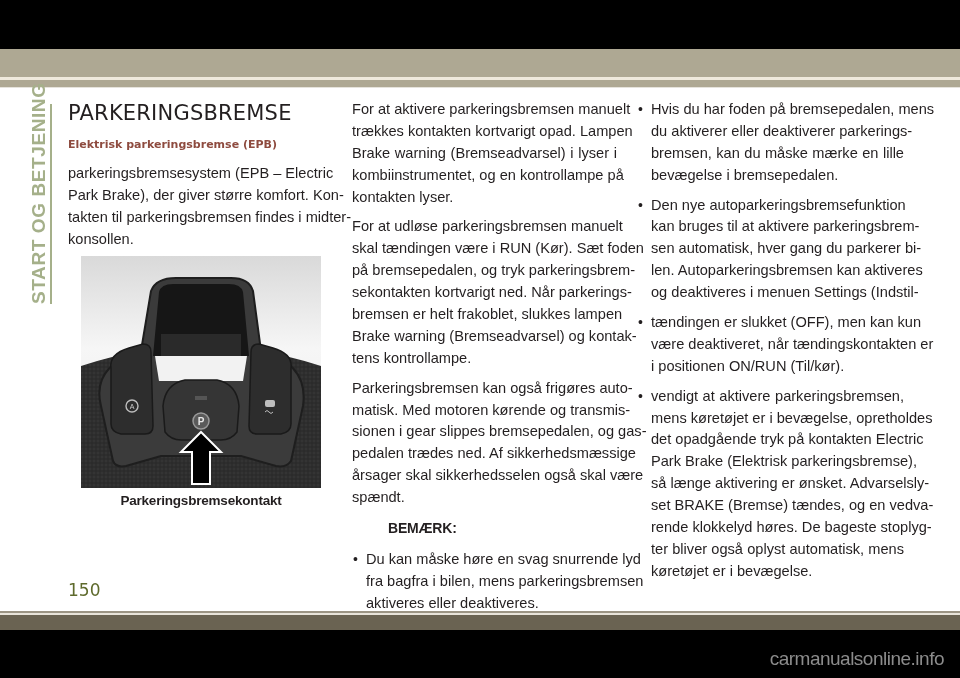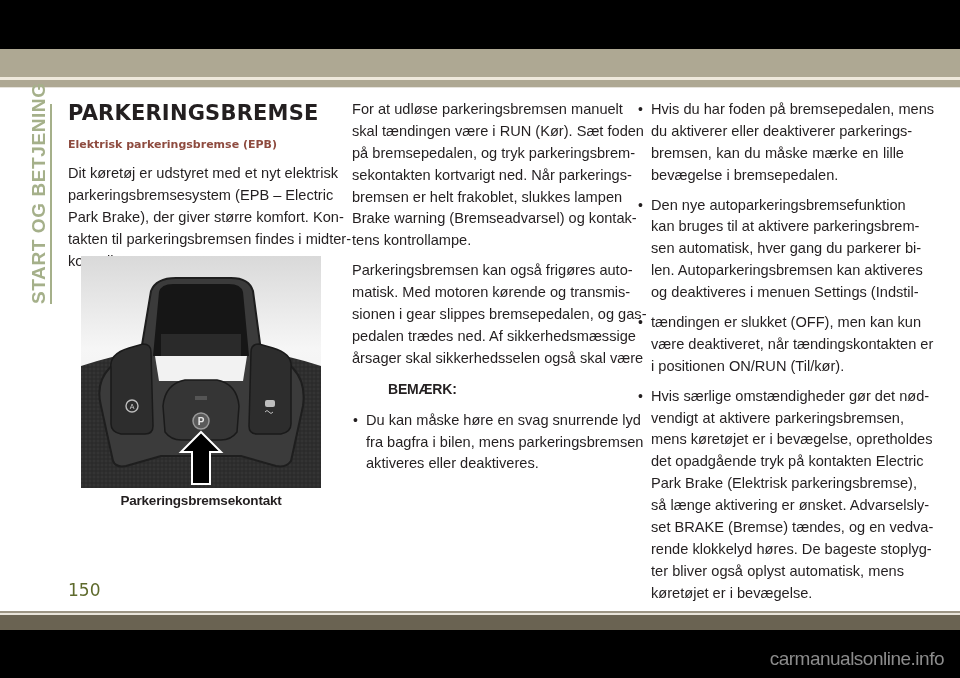--- a/index.html
+++ b/index.html
@@ -9,21 +9,21 @@
   .top-band { position:absolute; left:0; top:49px; width:960px; height:38px; background:#aea893; }
   .top-line { position:absolute; left:0; top:77px; width:960px; height:3px; background:#efe9dc; }
   .top-shadow { position:absolute; left:0; top:87px; width:960px; height:1px; background:#e6e3dc; }
 
   .side-tab { position:absolute; left:29px; top:104px; width:20px; height:200px; }
   .side-tab-text { position:absolute; left:-90px; top:90px; width:200px; height:20px; transform:rotate(-90deg);
       transform-origin:center center; font-family:"Liberation Sans", sans-serif; font-weight:bold; font-size:19px;
       letter-spacing:0.6px; color:#a5b08a; text-align:center; line-height:20px; white-space:nowrap; }
   .side-tab-line { position:absolute; left:50px; top:104px; width:2px; height:200px; background:#a5b08a; }
 
-  .title { position:absolute; left:68px; top:100px; font-family:"DejaVu Sans", sans-serif; font-weight:bold;
+  .title { position:absolute; left:68px; top:100px; font-family:"DejaVu Sans", sans-serif; font-weight:normal;
       font-size:21px; letter-spacing:0.2px; color:#231f20; margin:0; line-height:26px; }
   .subtitle { position:absolute; left:68px; top:135px; font-family:"DejaVu Sans", sans-serif; font-weight:bold;
       font-size:11px; color:#8e4b3f; margin:0; line-height:20px; }
 
   .col { position:absolute; font-size:14.6px; line-height:21.9px; color:#231f20; }
   .line { display:block; text-align:justify; text-align-last:justify; white-space:nowrap; height:21.9px; }
   .line.last { text-align-last:left; }
   .para { margin-bottom:8px; }
   .bullet { position:relative; padding-left:14px; margin-bottom:8px; }
   .bullet-dot { position:absolute; left:1px; top:0; font-size:14px; }
@@ -54,21 +54,20 @@
 <div class="side-tab">
   <div class="side-tab-text">START OG BETJENING</div>
 </div>
 <div class="side-tab-line"></div>
 
 <h1 class="title">PARKERINGSBREMSE</h1>
 <h2 class="subtitle">Elektrisk parkeringsbremse (EPB)</h2>
 
 <div class="col" style="left:68px; top:163px; width:265px;">
   <div class="para">
-    <span class="line">Dit køretøj er udstyret med et nyt elektrisk</span>
     <span class="line">parkeringsbremsesystem (EPB – Electric</span>
     <span class="line">Park Brake), der giver større komfort. Kon-</span>
     <span class="line">takten til parkeringsbremsen findes i midter-</span>
     <span class="line last">konsollen.</span>
   </div>
 </div>
 
 <div class="figure">
   <svg width="240" height="232" viewBox="0 0 240 232">
     <defs>
@@ -107,34 +106,42 @@
     <circle cx="120" cy="165" r="8" fill="#5a5a5a" stroke="#9a9a9a" stroke-width="1.5"></circle>
     <text x="120" y="169" font-size="10" fill="#e6e6e6" text-anchor="middle" font-family="Liberation Sans, sans-serif" font-weight="bold">P</text>
 
     <path d="M120 176 L140 196 L129 196 L129 228 L111 228 L111 196 L100 196 Z" fill="#000" stroke="#ffffff" stroke-width="2"></path>
   </svg>
 </div>
 <div class="caption">Parkeringsbremsekontakt</div>
 
 <div class="col" style="left:352px; top:99px; width:265px;">
   <div class="para">
+    <span class="line">For at aktivere parkeringsbremsen manuelt</span>
+    <span class="line">trækkes kontakten kortvarigt opad. Lampen</span>
+    <span class="line">Brake warning (Bremseadvarsel) i lyser i</span>
+    <span class="line">kombiinstrumentet, og en kontrollampe på</span>
+    <span class="line last">kontakten lyser.</span>
+  </div>
+  <div class="para">
     <span class="line">For at udløse parkeringsbremsen manuelt</span>
     <span class="line">skal tændingen være i RUN (Kør). Sæt foden</span>
     <span class="line">på bremsepedalen, og tryk parkeringsbrem-</span>
     <span class="line">sekontakten kortvarigt ned. Når parkerings-</span>
     <span class="line">bremsen er helt frakoblet, slukkes lampen</span>
     <span class="line">Brake warning (Bremseadvarsel) og kontak-</span>
     <span class="line last">tens kontrollampe.</span>
   </div>
   <div class="para">
     <span class="line">Parkeringsbremsen kan også frigøres auto-</span>
     <span class="line">matisk. Med motoren kørende og transmis-</span>
     <span class="line">sionen i gear slippes bremsepedalen, og gas-</span>
     <span class="line">pedalen trædes ned. Af sikkerhedsmæssige</span>
     <span class="line">årsager skal sikkerhedsselen også skal være</span>
+    <span class="line last">spændt.</span>
   </div>
   <div class="note-head">BEMÆRK:</div>
   <div class="bullet">
     <span class="bullet-dot">•</span>
     <span class="line">Du kan måske høre en svag snurrende lyd</span>
     <span class="line">fra bagfra i bilen, mens parkeringsbremsen</span>
     <span class="line last">aktiveres eller deaktiveres.</span>
   </div>
 </div>
 
@@ -155,21 +162,20 @@
     <span class="line">og deaktiveres i menuen Settings (Indstil-</span>
   </div>
   <div class="bullet">
     <span class="bullet-dot">•</span>
     <span class="line">tændingen er slukket (OFF), men kan kun</span>
     <span class="line">være deaktiveret, når tændingskontakten er</span>
     <span class="line last">i positionen ON/RUN (Til/kør).</span>
   </div>
   <div class="bullet">
     <span class="bullet-dot">•</span>
-    <span class="line">Hvis særlige omstændigheder gør det nød-</span>
     <span class="line">vendigt at aktivere parkeringsbremsen,</span>
     <span class="line">mens køretøjet er i bevægelse, opretholdes</span>
     <span class="line">det opadgående tryk på kontakten Electric</span>
     <span class="line">Park Brake (Elektrisk parkeringsbremse),</span>
     <span class="line">så længe aktivering er ønsket. Advarselsly-</span>
     <span class="line">set BRAKE (Bremse) tændes, og en vedva-</span>
     <span class="line">rende klokkelyd høres. De bageste stoplyg-</span>
     <span class="line">ter bliver også oplyst automatisk, mens</span>
     <span class="line last">køretøjet er i bevægelse.</span>
   </div>

